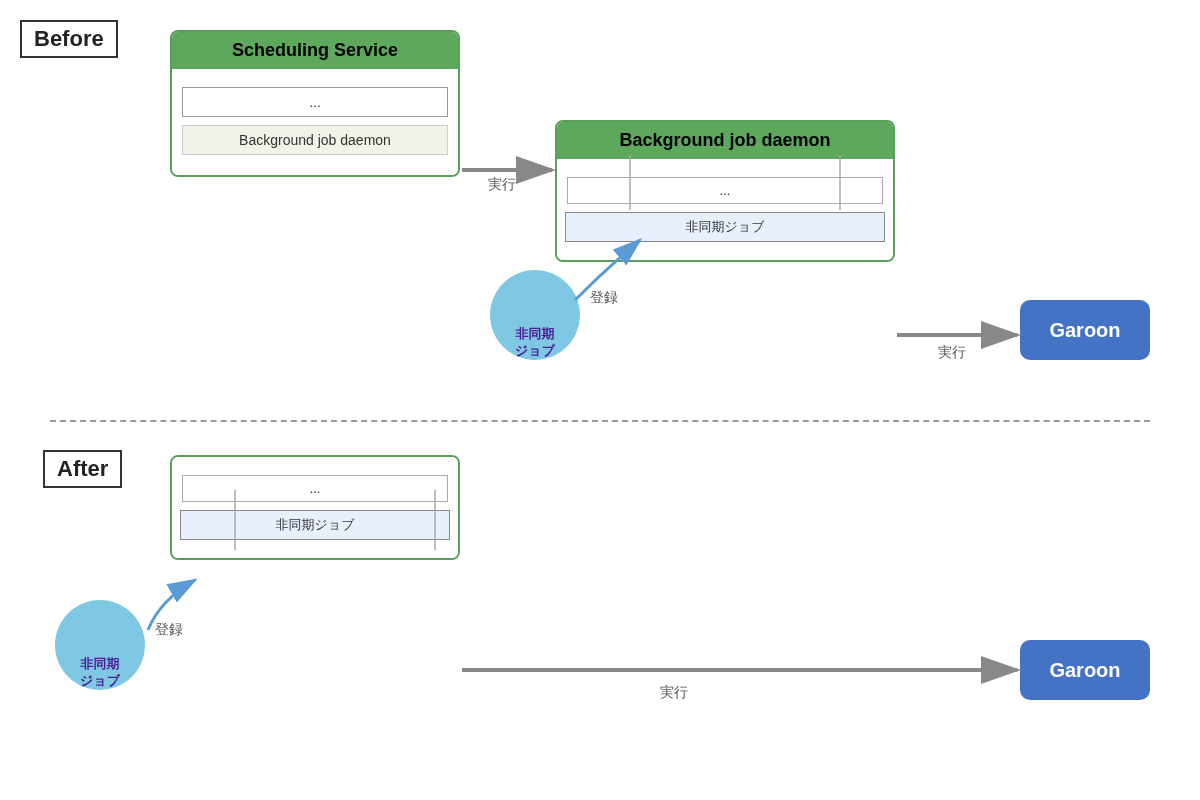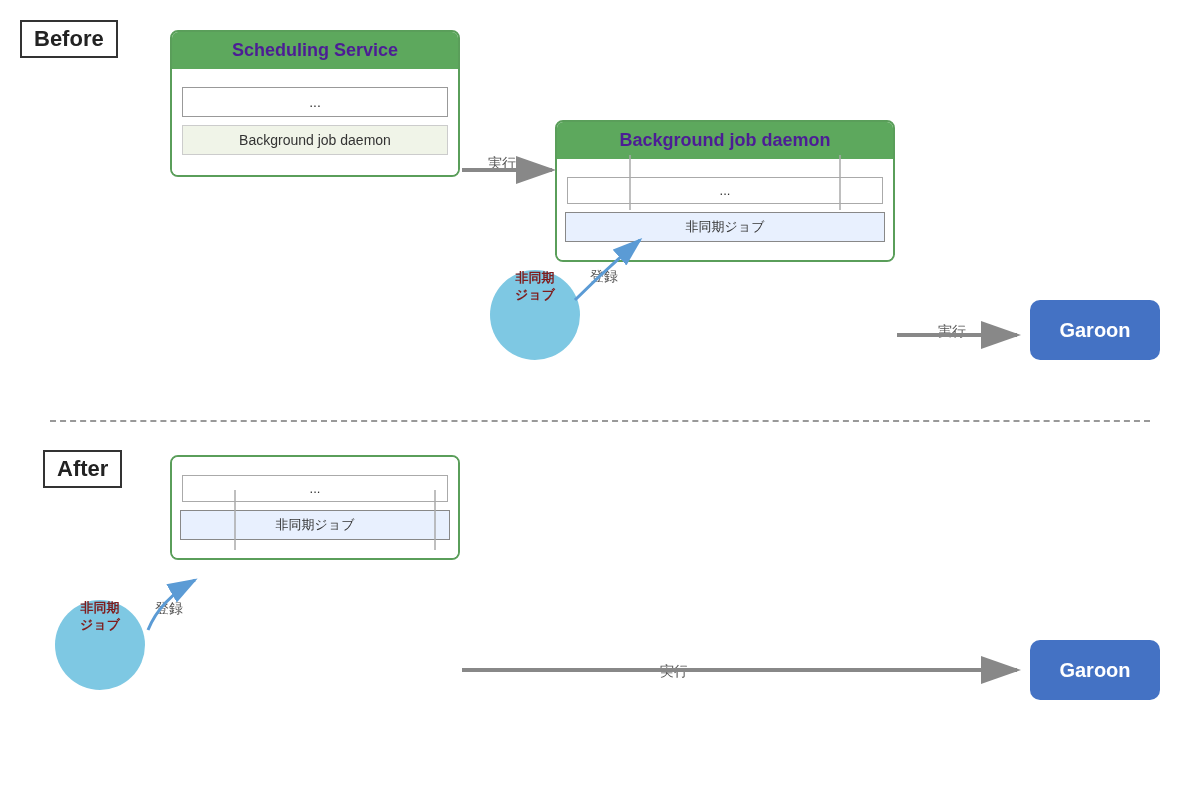--- a/index.html
+++ b/index.html
@@ -32,21 +32,21 @@
 
     
     .green-box {
       position: absolute;
       border: 2px solid #5a9e5a;
       border-radius: 8px;
       overflow: hidden;
     }
     .green-box-header {
       background: #5da85d;
-      color: #4c1d95;
+      color: #000000;
       font-size: 18px;
       font-weight: bold;
       padding: 8px 16px;
       text-align: center;
     }
     .green-box-body {
       background: #fff;
       padding: 0;
     }
     .inner-row {
@@ -72,43 +72,43 @@
     .blue-box {
       position: absolute;
       background: #4472c4;
       border-radius: 10px;
       color: #fff;
       font-size: 20px;
       font-weight: bold;
       display: flex;
       align-items: center;
       justify-content: center;
-      margin-left: 10px;
     }
 
     
     .blue-circle {
       position: absolute;
       background: #7ec8e3;
       border-radius: 50%;
-      color: #7f1d1d;
+      color: #4c1d95;
       font-size: 14px;
       font-weight: bold;
       display: flex;
-      align-items: flex-start;
+      align-items: flex-end;
       justify-content: center;
       text-align: center;
       line-height: 1.3;
     }
 
     
     .arrow-label {
       position: absolute;
       font-size: 14px;
       color: #555;
+      margin-top: 21px;
     }
 
     
     .dashed-line {
       position: absolute;
       border-top: 2px dashed #999;
       width: 1100px;
       left: 50px;
     }
 

